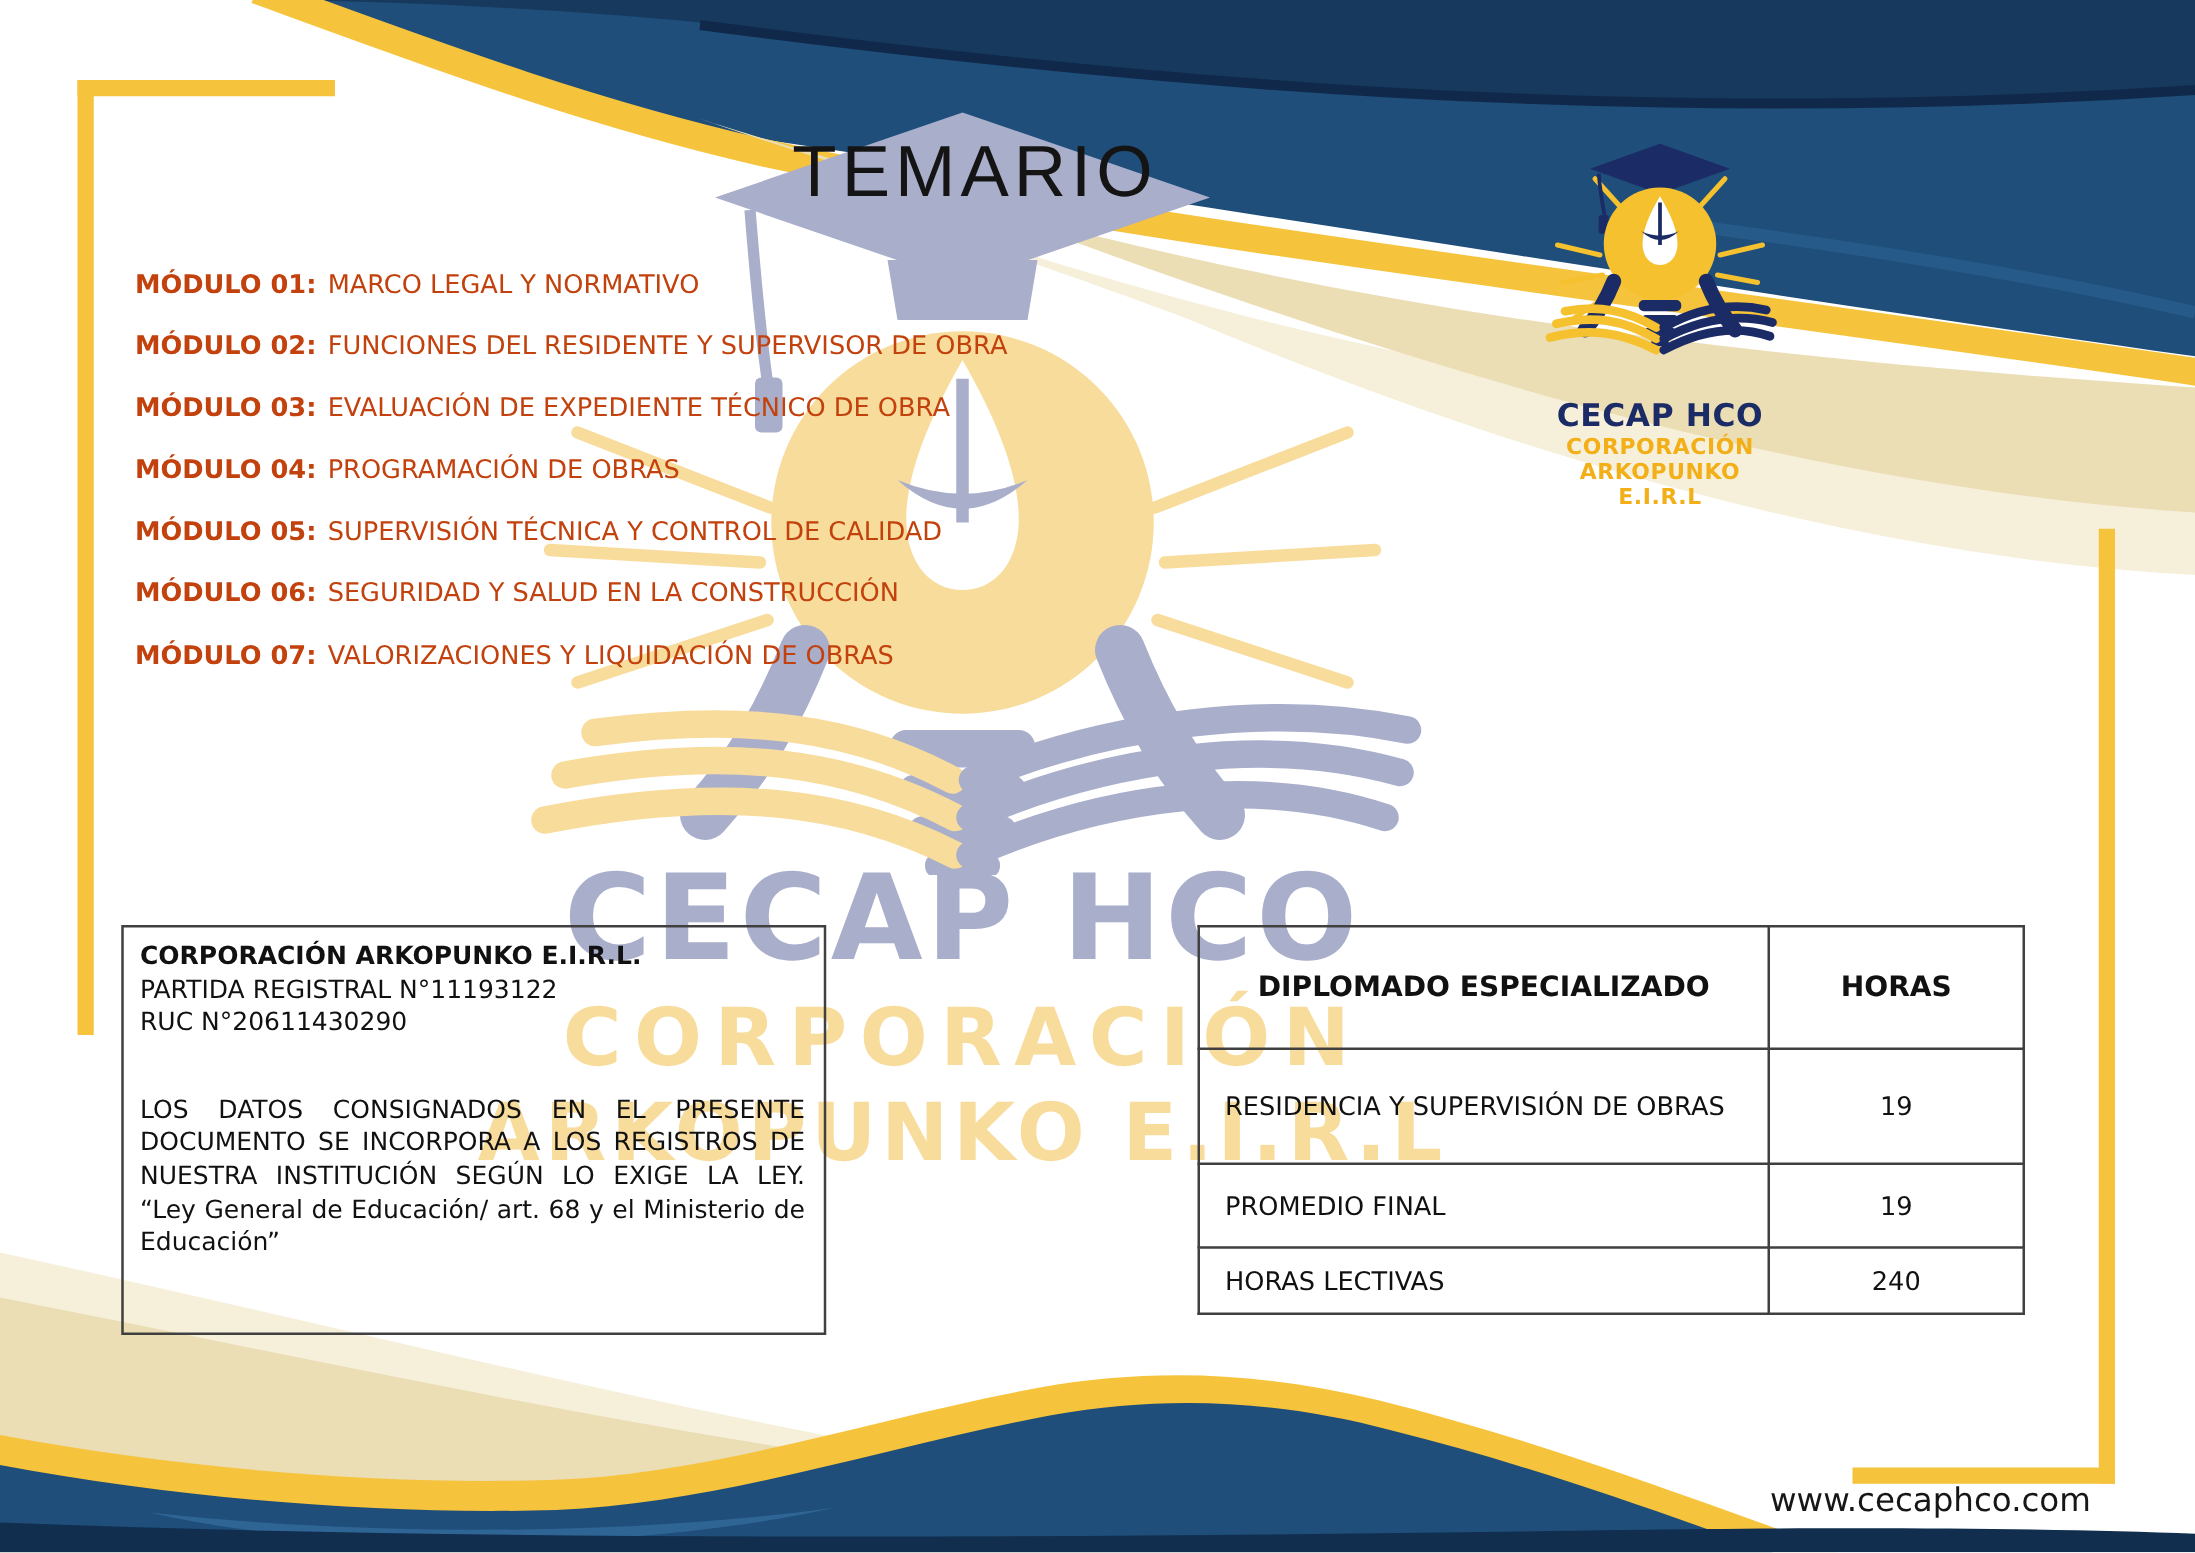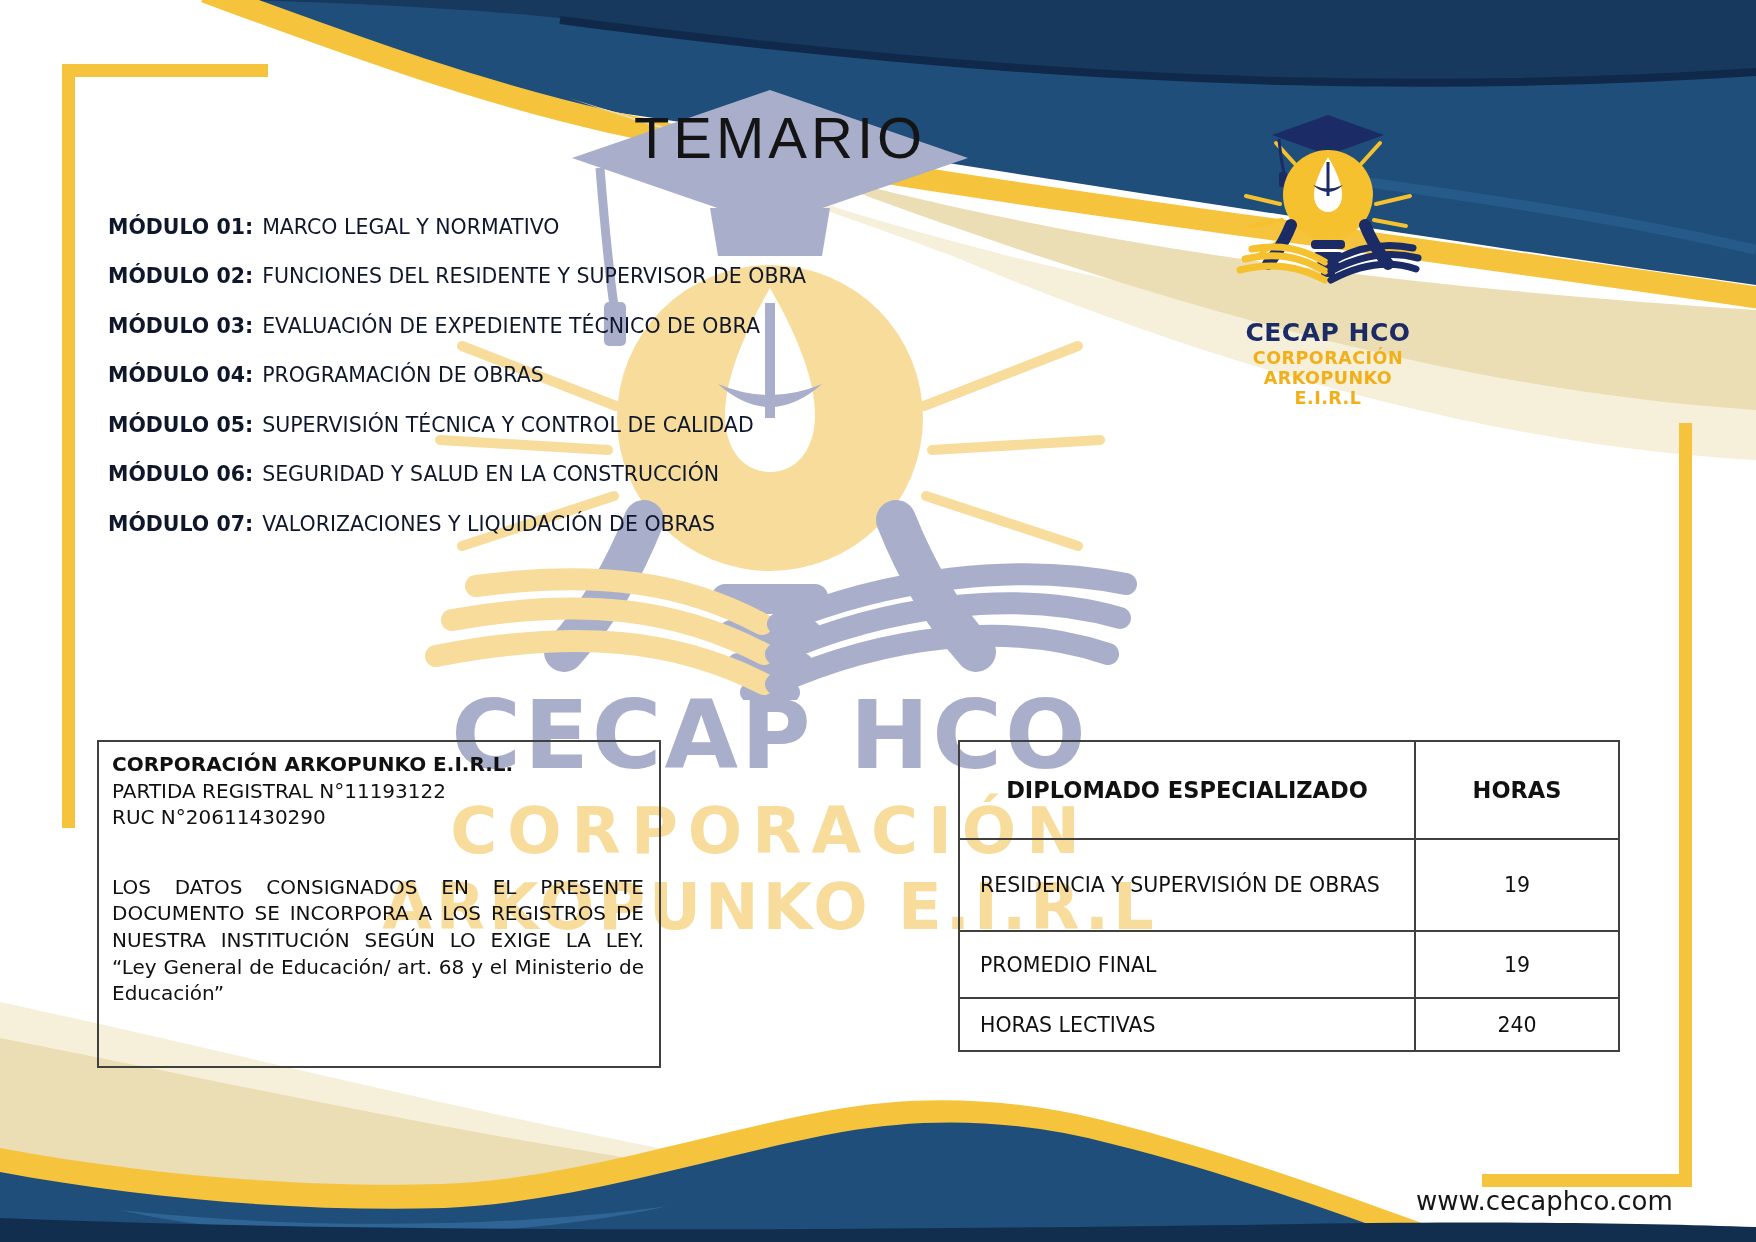--- a/index.html
+++ b/index.html
@@ -27,21 +27,21 @@
     font-family:"Liberation Sans", sans-serif; font-size:58px; font-weight:400;
     letter-spacing:4px; color:#141414; z-index:6;
   }
 
   .logo { position:absolute; left:1232px; top:112px; width:192px; z-index:6; text-align:center; }
   .logo-name { font-size:25px;  font-weight:bold; color:#1B2B66; letter-spacing:0.5px; margin-top:2px; }
   .logo-l2   { font-size:17.5px; font-weight:bold; color:#F2AF17; letter-spacing:0.5px; margin-top:1px; }
   .logo-l3   { font-size:17.5px; font-weight:bold; color:#F2AF17; letter-spacing:0.5px; }
 
   .modules { position:absolute; left:108px; top:202px; z-index:6; }
-  .module-line { height:49.5px; display:flex; align-items:center; font-size:20.5px; color:#0f172a; white-space:nowrap; }
+  .module-line { height:49.5px; display:flex; align-items:center; font-size:20.5px; color:#c2410c; white-space:nowrap; }
   .module-label { font-weight:bold; margin-right:9px; }
 
   .info-box {
     position:absolute; left:97px; top:740px; width:564px; height:328px;
     border:2px solid #404040; padding:9px 15px 0 13px;
     font-size:20px; line-height:1.33; color:#111; z-index:6; background:transparent;
   }
   .ib-bold { font-weight:bold; }
   .ib-par { margin-top:43px; text-align:justify; }
 

